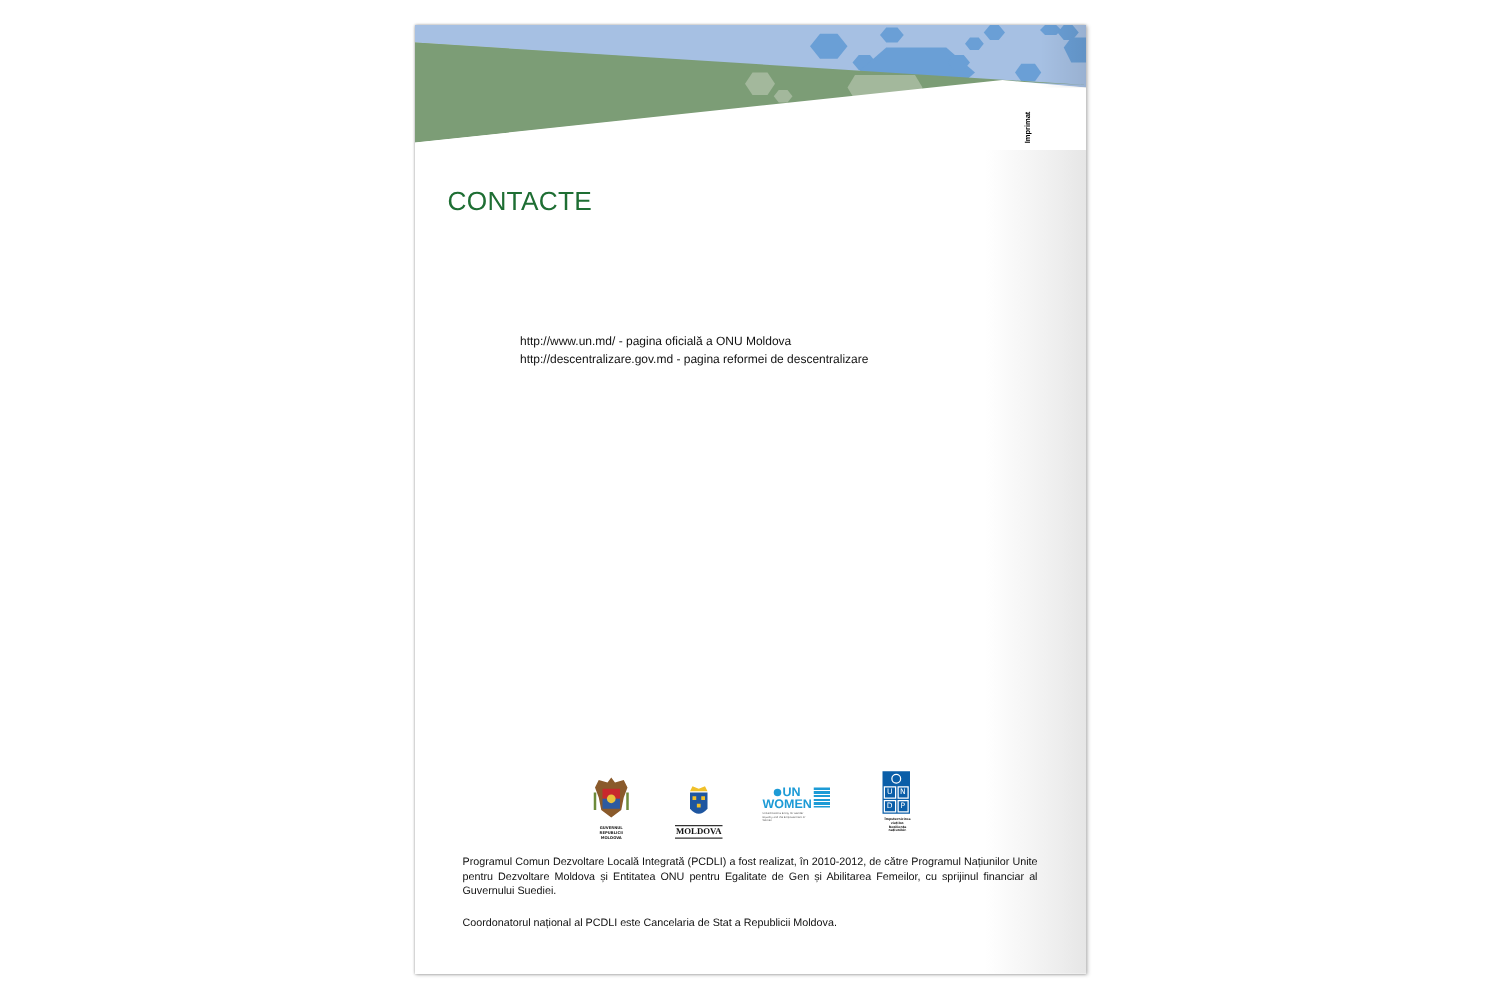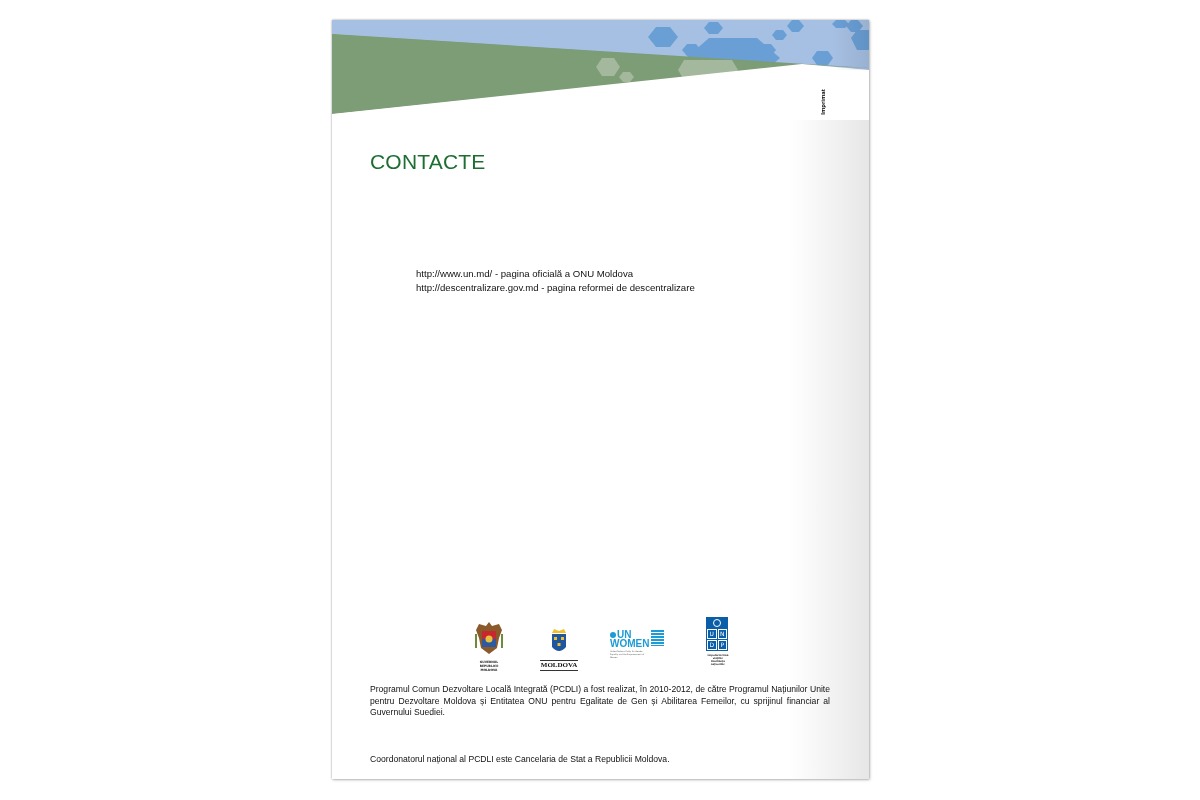--- a/index.html
+++ b/index.html
@@ -14,41 +14,41 @@
     overflow:hidden;
   }
   .banner { position:absolute; left:0; top:0; width:537px; height:100px; }
   .side-label {
     position:absolute; left:485px; top:62px; width:12px; height:40px;
     font-size:6px; font-weight:bold; color:#000; transform:rotate(-90deg);
     transform-origin:center; display:flex; align-items:center; justify-content:center;
     font-family:"Liberation Sans", sans-serif;
   }
   .title {
-    position:absolute; left:38px; top:130px; font-family:"Liberation Sans", sans-serif;
+    position:absolute; left:26px; top:130px; font-family:"Liberation Sans", sans-serif;
     font-size:21px; color:#1e6e33; letter-spacing:0.2px; margin:0; font-weight:normal;
   }
   .contact-block {
     position:absolute; left:38px; top:166px; font-family:"Liberation Sans", sans-serif;
     font-size:9.6px; line-height:13.5px; color:#111;
   }
   .contact-block div { white-space:nowrap; }
   .links-block {
     position:absolute; left:38px; top:247px; font-family:"Liberation Sans", sans-serif;
     font-size:9.6px; line-height:13.5px; color:#111;margin-left:46px;
   }
   .links-block div { white-space:nowrap; }
   .logos { position:absolute; left:140px; top:597px; width:260px; height:52px; }
   .logo { position:absolute; }
   .footer-text {
     position:absolute; left:38px; top:664px; width:460px; font-family:Liberation Sans, sans-serif;
     font-size:8.6px; line-height:11.6px; color:#111; text-align:justify;
   }
   .footer-note {
-    position:absolute; left:38px; top:734px; font-family:"Liberation Sans", sans-serif;
+    position:absolute; left:38px; top:713px; font-family:"Liberation Sans", sans-serif;
     font-size:8.6px; color:#111; white-space:nowrap;
   }
 </style>
 </head>
 <body>
 
 <div class="page">
 
   <svg class="banner" viewBox="0 0 537 100" width="537" height="100">
 
@@ -122,21 +122,21 @@
         <rect x="14" y="10" width="3" height="3" fill="#f0c02a"></rect>
         <rect x="21" y="10" width="3" height="3" fill="#f0c02a"></rect>
         <rect x="17.5" y="16" width="3" height="3" fill="#f0c02a"></rect>
       </svg>
       <div style="border-top:1px solid #333; border-bottom:1px solid #333; font-family:'Liberation Serif', serif; font-size:7px; font-weight:bold; text-align:center; color:#111; line-height:9px; margin-top:-1px;">MOLDOVA</div>
     </div>
 
     <div class="logo" style="left:138px; top:13px; width:62px; height:26px;">
       <div style="display:flex; align-items:flex-start;">
         <div style="font-family:'Liberation Sans', sans-serif; font-weight:bold; color:#1d9bd6; font-size:10px; line-height:9px;">
-          <div style="text-align:left;"><span style="display:inline-block; width:6px; height:6px; border-radius:50%; background:#1d9bd6; margin-right:1px;"></span><span>UN</span></div>
+          <div style="text-align:center;"><span style="display:inline-block; width:6px; height:6px; border-radius:50%; background:#1d9bd6; margin-right:1px;"></span><span>UN</span></div>
           <div>WOMEN</div>
         </div>
         <div style="width:13px; height:16px; margin-left:2px; background:repeating-linear-gradient(to bottom, #1d9bd6 0 2px, #ffffff 2px 3px);"></div>
       </div>
       <div style="font-size:2px; color:#555; line-height:3px; margin-top:2px; width:40px;">United Nations Entity for Gender Equality and the Empowerment of Women</div>
     </div>
 
     <div class="logo" style="left:234px; top:0; width:22px; height:52px;">
       <div style="width:20px; background:#0a5ea8; padding:1px;">
         <div style="width:20px; height:10px; display:flex; align-items:center; justify-content:center;">

